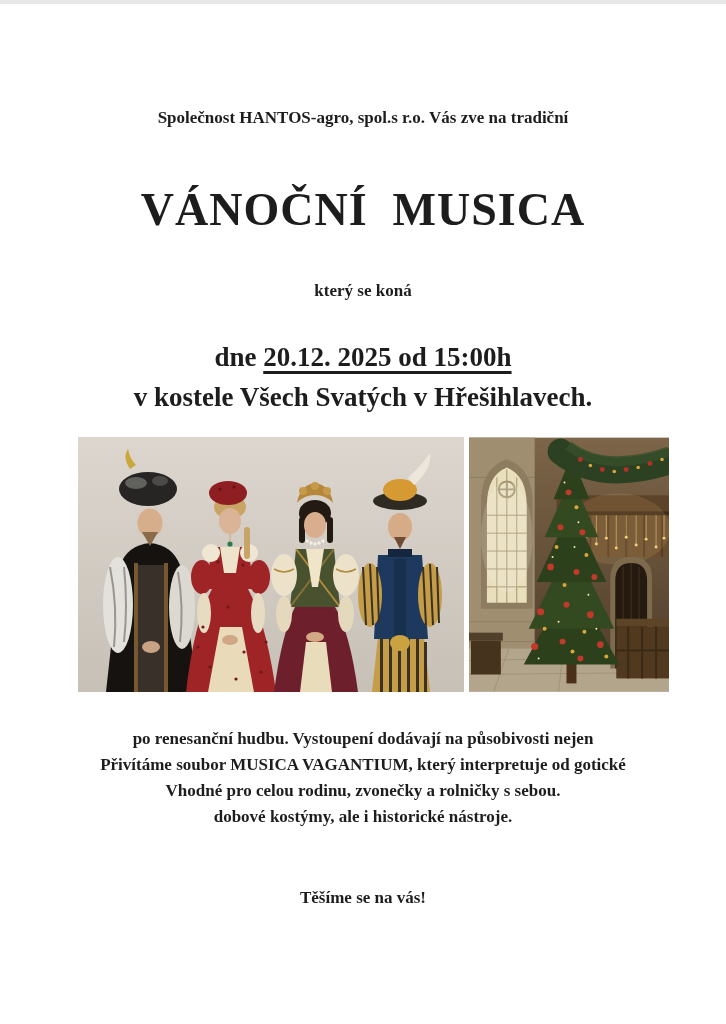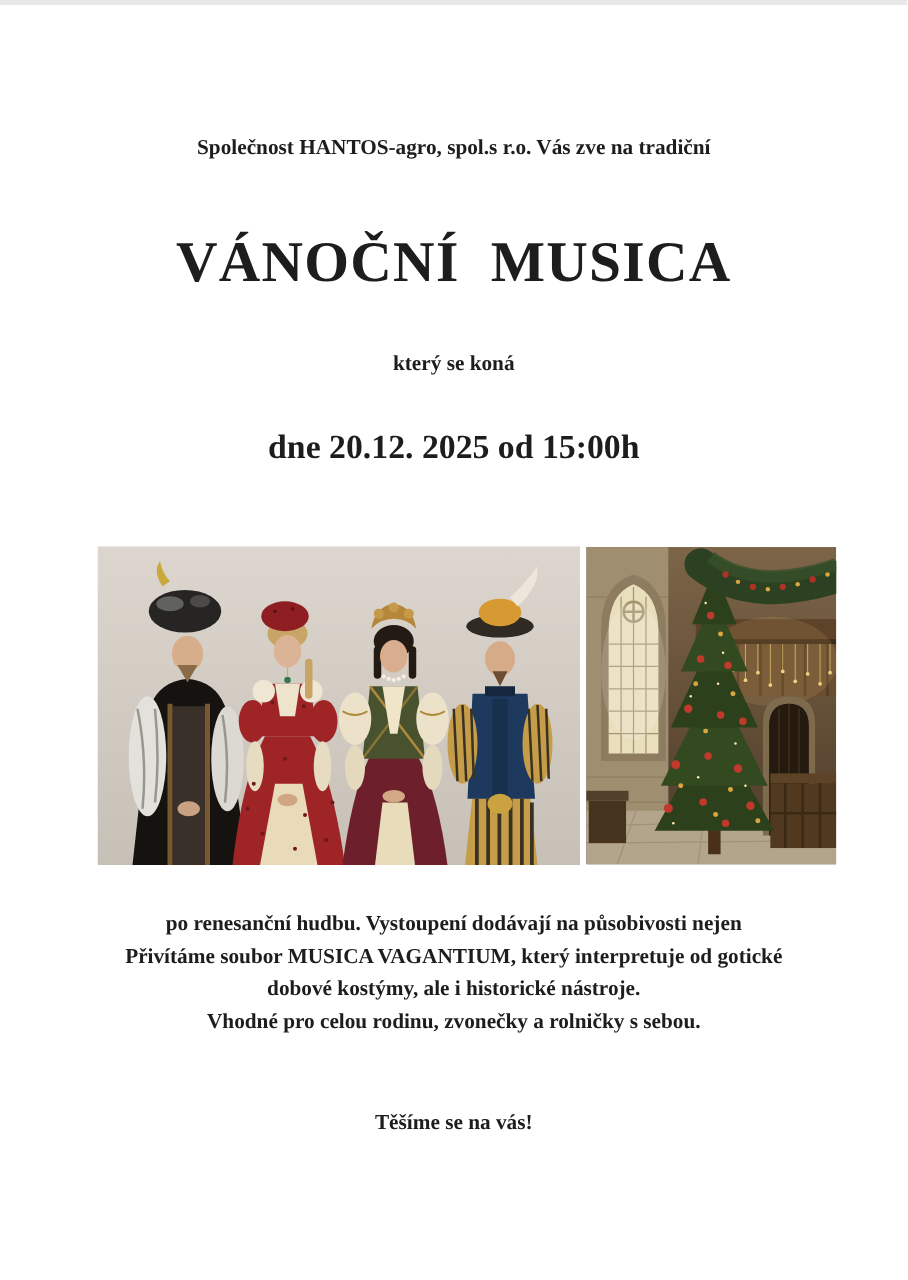--- a/index.html
+++ b/index.html
@@ -19,20 +19,21 @@
   }
   .poster p, .poster h1 {
     position:absolute; left:0; width:100%; margin:0;
     text-align:center; font-weight:700;
   }
   .intro    { top:106px; font-size:17px; line-height:24px; }
   .title    { top:183px; font-size:46px; line-height:54px; letter-spacing:1px; white-space:pre; }
   .subtitle { top:279px; font-size:17px; line-height:24px;font-family:Liberation Serif, serif; }
   .dateline { top:339px; font-size:27px; line-height:36px; }
   .underlined {
+    text-decoration:underline;
     text-decoration-thickness:2.5px;
     text-underline-offset:5px;
   }
   .venue    { top:379px; font-size:27px; line-height:36px; }
   .photos {
     position:absolute; top:437px; left:78px;
     display:flex; gap:5px;
   }
   .photo-left  { width:386px; height:255px; display:block; }
   .photo-right { width:200px; height:255px; display:block; }
@@ -50,20 +51,21 @@
   <div class="edge-band"></div>
 
   <p class="intro">Společnost HANTOS-agro, spol.s r.o. Vás zve na tradiční</p>
 
   <h1 class="title">VÁNOČNÍ  MUSICA</h1>
 
   <p class="subtitle">který se koná</p>
 
   <p class="dateline"><span>dne </span><span class="underlined">20.12. 2025 od 15:00h</span></p>
 
+  <p class="venue">v kostele Všech Svatých v Hřešihlavech.</p>
 
   <div class="photos">
 
     <svg class="photo-left" viewBox="0 0 386 255" role="img" aria-label="Hudební soubor v renesančních kostýmech">
       <defs>
         <linearGradient id="studioBg" x1="0" y1="0" x2="0" y2="1">
           <stop offset="0" stop-color="#dcd6ce"></stop>
           <stop offset="1" stop-color="#c7c0b7"></stop>
         </linearGradient>
       </defs>
@@ -345,18 +347,18 @@
           <circle cx="170" cy="30" r="1.8"></circle>
             <circle cx="194" cy="22" r="1.8"></circle>
         </g>
       </g>
     </svg>
   </div>
 
   <div class="desc">
     <span class="line">po renesanční hudbu. Vystoupení dodávají na působivosti nejen</span>
     <span class="line">Přivítáme soubor MUSICA VAGANTIUM, který interpretuje od gotické</span>
+    <span class="line">Vhodné pro celou rodinu, zvonečky a rolničky s sebou.</span>
     <span class="line">dobové kostýmy, ale i historické nástroje.</span>
-    <span class="line">Vhodné pro celou rodinu, zvonečky a rolničky s sebou.</span>
   </div>
 
   <p class="closing">Těšíme se na vás!</p>
 </div>
 
 </body></html>

